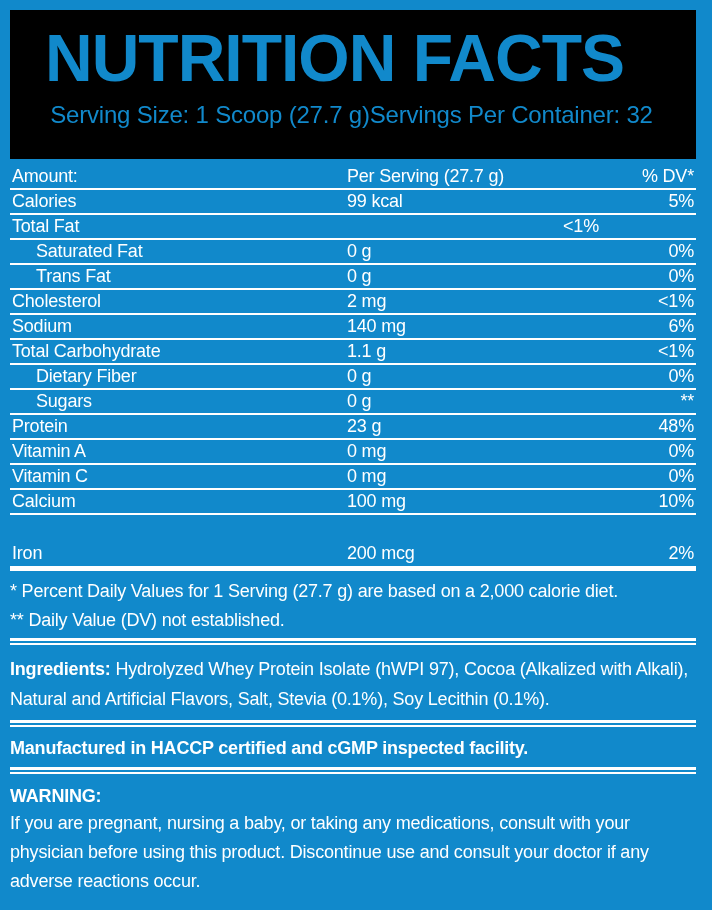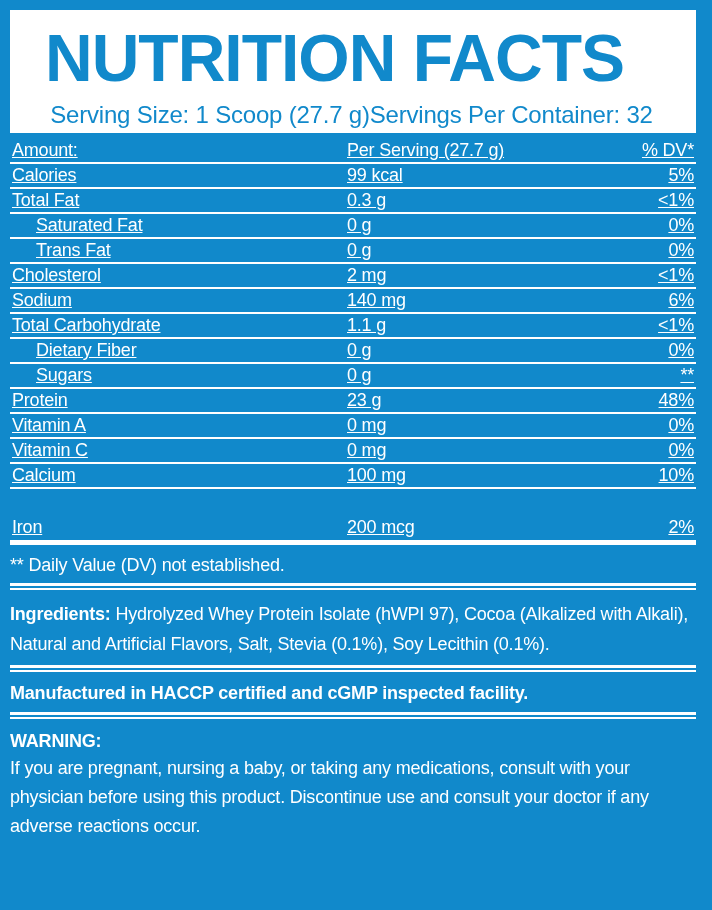--- a/index.html
+++ b/index.html
@@ -9,23 +9,23 @@
     font-family: "Liberation Sans", sans-serif;
     color: #FFFFFF;
     -webkit-font-smoothing: antialiased;
   }
   .page {
     width: 686px;
     margin: 10px 16px 0 10px;
   }
   
   .header-box {
-    background: #ffffff;
+    background: #000000;
     color: #1189CB;
-    height: 123px;
+    height: 149px;
     padding: 16px 38px 20px 35px;
   }
   .title {
     font-size: 66px;
     font-weight: bold;
     letter-spacing: -1px;
     line-height: 0.98;
     white-space: nowrap;
   }
   .serving-line {
@@ -38,21 +38,20 @@
   
   .table { margin-top: 6px; }
   .row {
     display: grid;
     grid-template-columns: 337px 1fr 95px;
     align-items: center;
     height: 25px;
     border-bottom: 2px solid #FFFFFF;
     font-size: 18px;
     letter-spacing: -0.2px;
-    text-decoration: underline;
   }
   .row .label { padding-left: 2px; }
   .row.sub .label { padding-left: 26px; }
   .row .dv { text-align: right; padding-right: 2px; }
   .row:last-child { border-bottom: none; margin-top: 26px; }
   .rule-thick { height: 5px; background: #FFFFFF; }
   .rule-double {
     height: 7px;
     border-top: 3px solid #FFFFFF;
     border-bottom: 2px solid #FFFFFF;
@@ -92,21 +91,20 @@
     </div>
     <div id="rows-container">
   <div class="row">
     <div class="cell label">Calories</div>
     <div class="cell amount">99 kcal</div>
     <div class="cell dv">5%</div>
   </div>
 
   <div class="row">
     <div class="cell label">Total Fat</div>
-    <div class="cell amount">0.3 g</div>
     <div class="cell dv">&lt;1%</div>
   </div>
 
   <div class="row sub">
     <div class="cell label">Saturated Fat</div>
     <div class="cell amount">0 g</div>
     <div class="cell dv">0%</div>
   </div>
 
   <div class="row sub">
@@ -172,20 +170,21 @@
   <div class="row">
     <div class="cell label">Iron</div>
     <div class="cell amount">200 mcg</div>
     <div class="cell dv">2%</div>
   </div>
 </div>
   </div>
   <div class="rule-thick"></div>
 
   <div class="footnotes">
+    <div>* Percent Daily Values for 1 Serving (27.7 g) are based on a 2,000 calorie diet.</div>
     <div>** Daily Value (DV) not established.</div>
   </div>
   <div class="rule-double sep-1"></div>
 
   <div class="paragraph ingredients">
     <b>Ingredients:</b><span> Hydrolyzed Whey Protein Isolate (hWPI 97), Cocoa (Alkalized with Alkali), Natural and Artificial Flavors, Salt, Stevia (0.1%), Soy Lecithin (0.1%).</span>
   </div>
 
   <div class="rule-double sep-2"></div>
 

